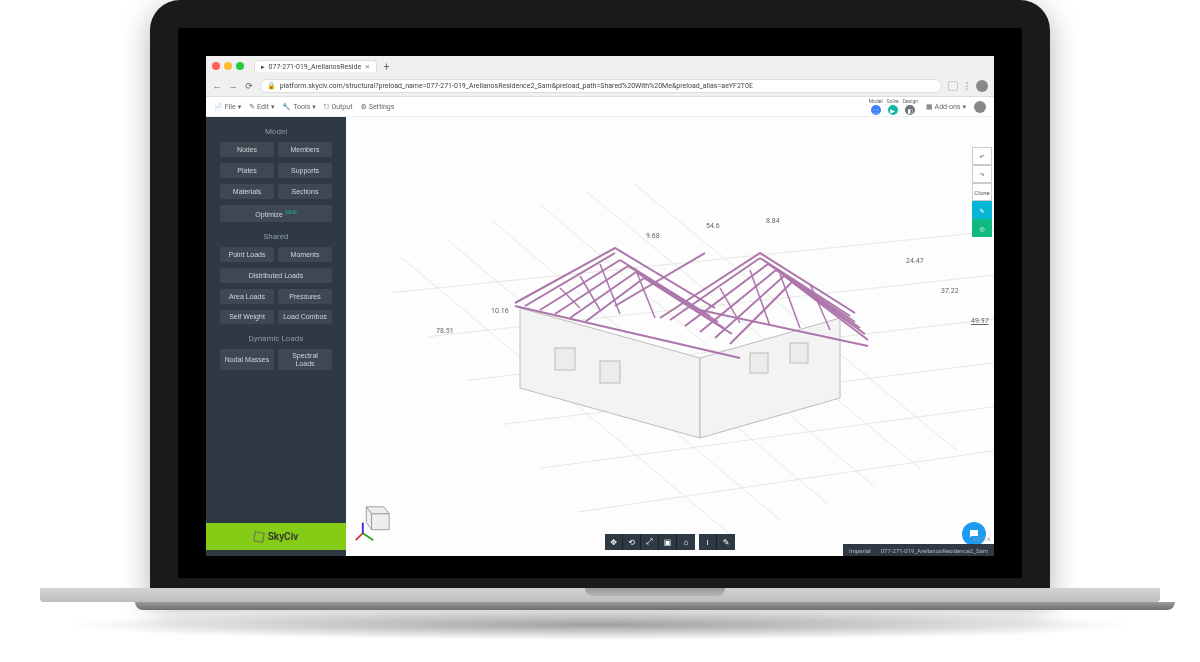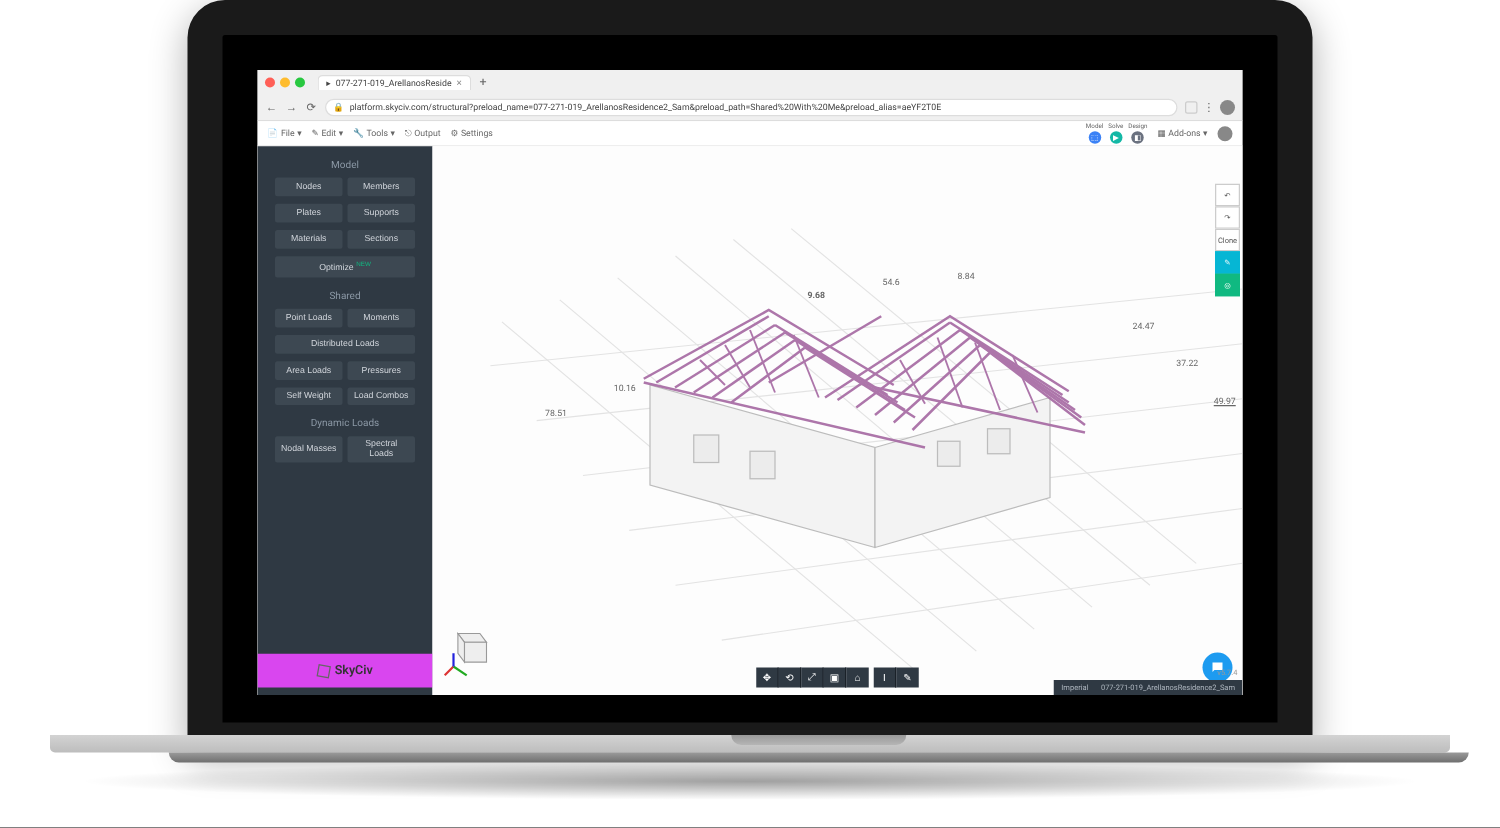--- a/index.html
+++ b/index.html
@@ -40,21 +40,21 @@
 .dot.blue{background:#3b82f6;} .dot.teal{background:#14b8a6;} .dot.gray{background:#6b7280;}
 
 .app-body { flex:1; display:flex; position:relative; }
 .sidebar { width:140px; background:#2f3943; color:#c9d1d9; display:flex; flex-direction:column; align-items:center; padding:6px 0; gap:6px; }
 .sb-title { font-size:8px; color:#8b98a5; margin-top:4px; }
 .sb-row { display:flex; gap:4px; }
 .sb-btn { background:#3d4852; color:#d1d5db; font-size:7px; padding:4px 6px; border-radius:2px; width:54px; text-align:center; cursor:pointer; border:none; }
 .sb-btn.wide { width:112px; }
 .sb-btn.multi { line-height:1.1; padding:3px 4px; }
 .sb-btn sup { color:#10b981; font-size:5px; margin-left:2px; }
-.logo { margin-top:auto; padding:8px; font-size:10px; color:#333; background:#d946ef; width:100%; text-align:center; font-weight:600; display:flex; align-items:center; gap:4px; justify-content:center; }
+.logo { margin-top:auto; padding:8px; font-size:10px; color:#333; background:#84cc16; width:100%; text-align:center; font-weight:600; display:flex; align-items:center; gap:4px; justify-content:center; }
 .logo .cube{ width:10px; height:10px; border:1.5px solid #666; transform: rotate(10deg); }
 
 .viewport { flex:1; position:relative; background: #fdfdfd; overflow:hidden; }
 .grid-floor { position:absolute; inset:0; }
 .building { position:absolute; left:50%; top:48%; transform:translate(-50%,-50%); }
 
 .right-tools { position:absolute; right:2px; top:30px; width:20px; display:flex; flex-direction:column; }
 .rt-btn { height:18px; border:1px solid #ccc; background:#fff; font-size:6px; display:flex; align-items:center; justify-content:center; color:#555; }
 .rt-btn.blue{background:#06b6d4; color:#fff; border-color:#06b6d4;}
 .rt-btn.green{background:#10b981; color:#fff; border-color:#10b981;}
@@ -258,21 +258,21 @@
                     <line x1="350" y1="86" x2="370" y2="132"></line>
                 </g>
 
                 <line x1="55" y1="108" x2="280" y2="160"></line>
                 <line x1="240" y1="112" x2="408" y2="148"></line>
               </g>
             </svg>
 
             <div class="dim-label" style="left:90px; top:210px;text-align:center;">78.51</div>
             <div class="dim-label" style="left:145px; top:190px;text-align:center;">10.16</div>
-            <div class="dim-label" style="left:300px; top:115px;font-weight:bold;">9.68</div>
+            <div class="dim-label" style="left:300px; top:115px;">9.68</div>
             <div class="dim-label" style="left:360px; top:105px;text-align:right;">54.6</div>
             <div class="dim-label" style="left:420px; top:100px;">8.84</div>
             <div class="dim-label" style="left:560px; top:140px;">24.47</div>
             <div class="dim-label" style="left:595px; top:170px;">37.22</div>
             <div class="dim-label" style="left:625px; top:200px;text-decoration:underline;">49.97</div>
 
             <div class="right-tools">
               <div class="rt-btn">↶</div>
               <div class="rt-btn">↷</div>
               <div class="rt-btn">Clone</div>

